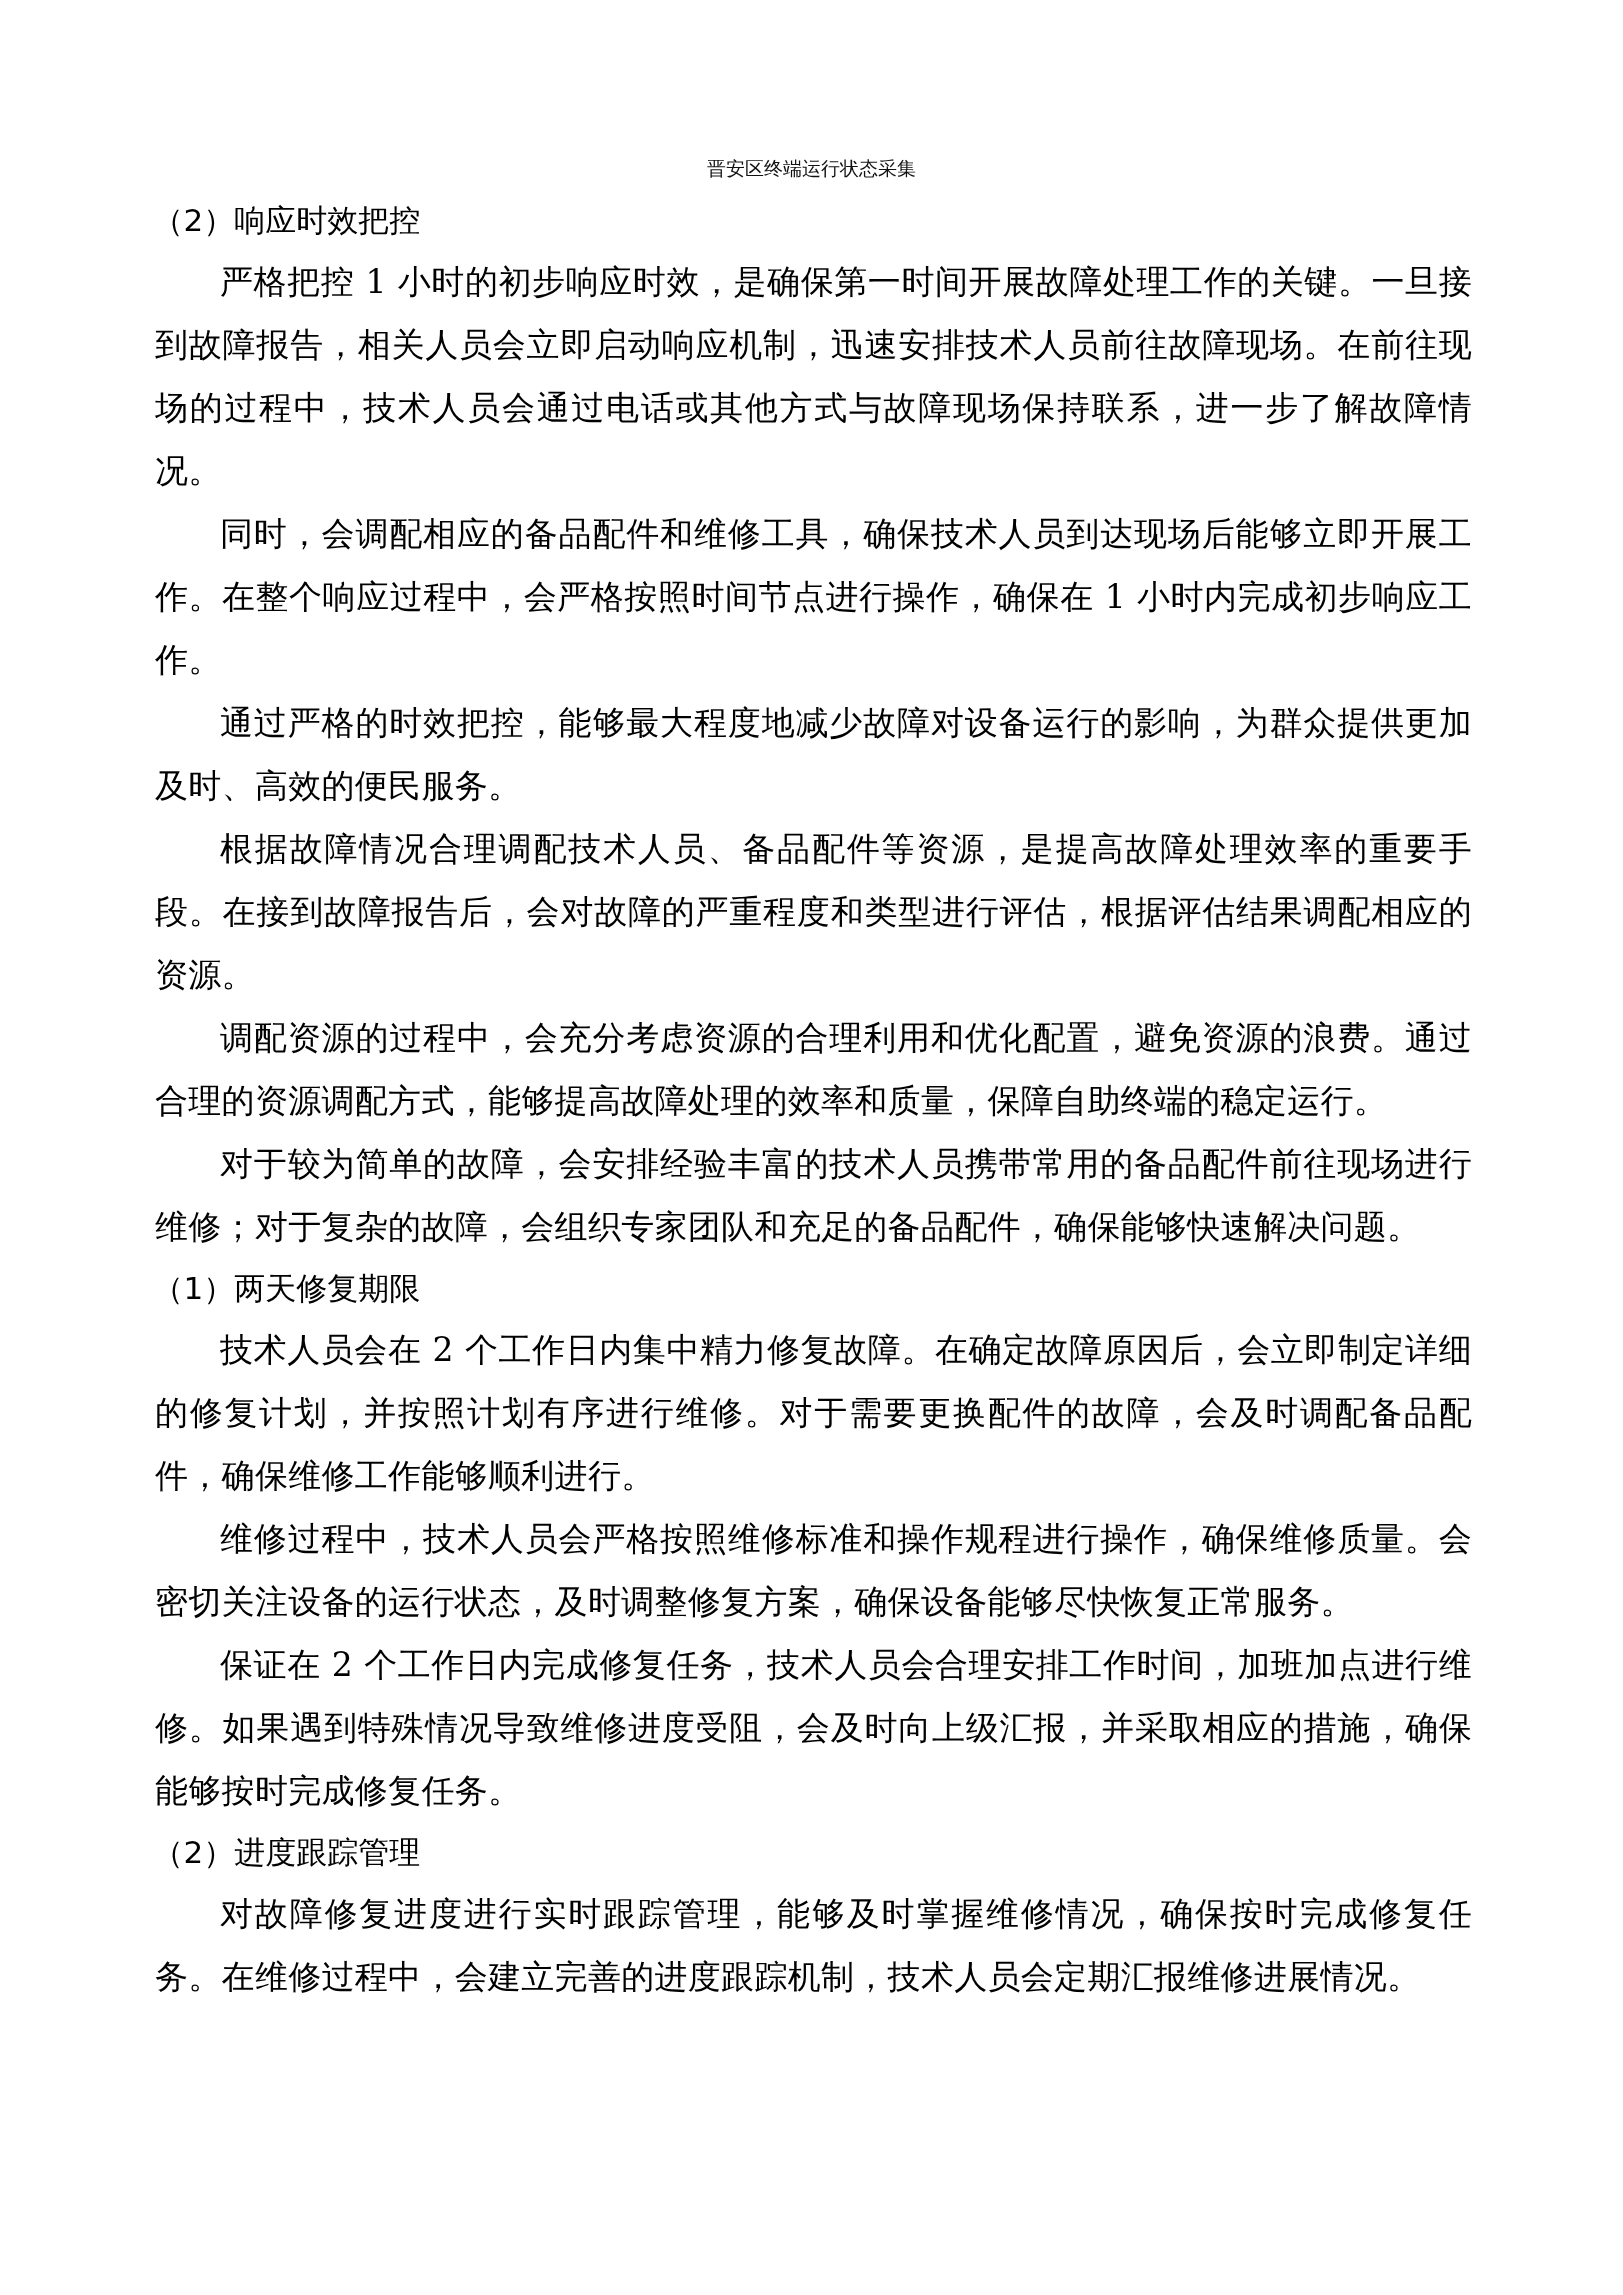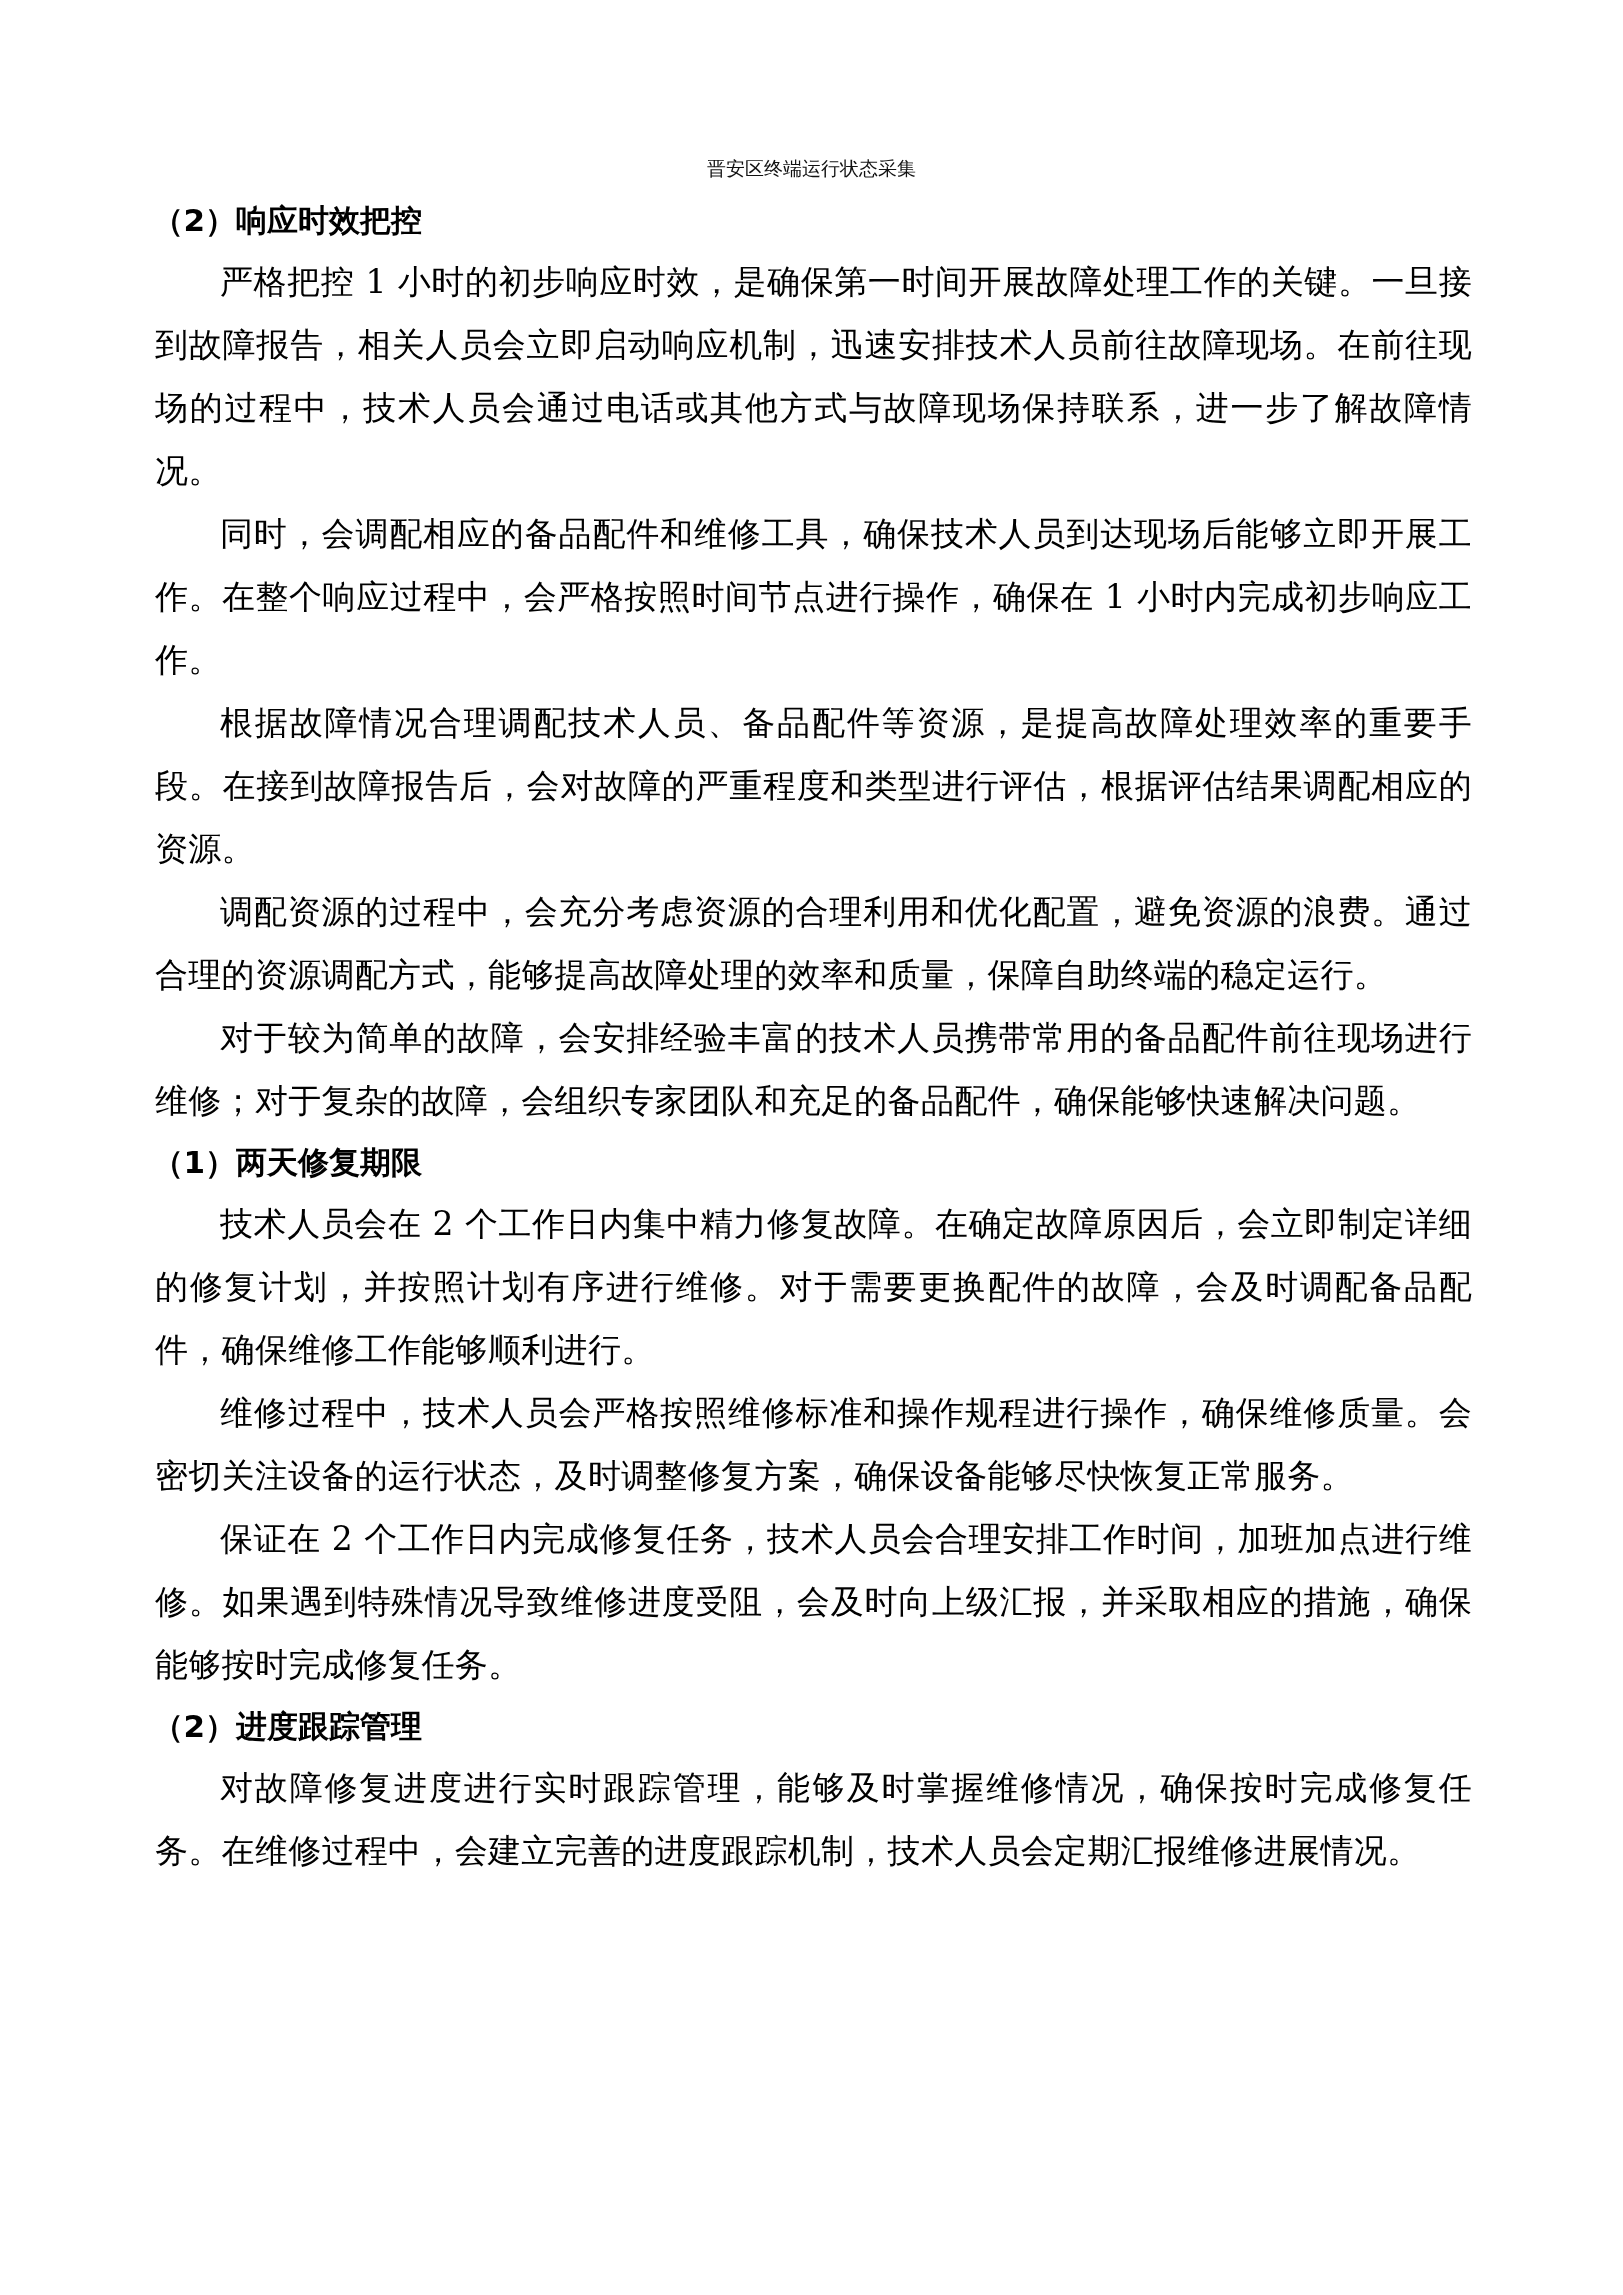--- a/index.html
+++ b/index.html
@@ -27,21 +27,21 @@
       color: #111111;
     }
     .content {
       position: absolute;
       top: 190px;
       left: 155px;
       width: 1317px;
     }
     .heading {
       font-family: "DejaVu Sans", "Liberation Sans", sans-serif;
-      font-weight: bold;
+      font-weight: normal;
       font-size: 31px;
       line-height: 60px;
       height: 60px;
       margin: 0;
       white-space: nowrap;
     }
     .heading.sub {
       margin-left: -2.6px;
     }
     .para {
@@ -58,20 +58,21 @@
 <body>
 
 <div class="page-header">晋安区终端运行状态采集</div>
 
 <div class="content">
 
   <section>
     <h3 class="heading sub">（2）响应时效把控</h3>
     <p class="para">严格把控 1 小时的初步响应时效，是确保第一时间开展故障处理工作的关键。一旦接到故障报告，相关人员会立即启动响应机制，迅速安排技术人员前往故障现场。在前往现场的过程中，技术人员会通过电话或其他方式与故障现场保持联系，进一步了解故障情况。</p>
     <p class="para">同时，会调配相应的备品配件和维修工具，确保技术人员到达现场后能够立即开展工作。在整个响应过程中，会严格按照时间节点进行操作，确保在 1 小时内完成初步响应工作。</p>
+    <p class="para">通过严格的时效把控，能够最大程度地减少故障对设备运行的影响，为群众提供更加及时、高效的便民服务。</p>
   </section>
 
   <section>
     <p class="para">根据故障情况合理调配技术人员、备品配件等资源，是提高故障处理效率的重要手段。在接到故障报告后，会对故障的严重程度和类型进行评估，根据评估结果调配相应的资源。</p>
     <p class="para">调配资源的过程中，会充分考虑资源的合理利用和优化配置，避免资源的浪费。通过合理的资源调配方式，能够提高故障处理的效率和质量，保障自助终端的稳定运行。</p>
     <p class="para">对于较为简单的故障，会安排经验丰富的技术人员携带常用的备品配件前往现场进行维修；对于复杂的故障，会组织专家团队和充足的备品配件，确保能够快速解决问题。</p>
   </section>
 
 
   <section>

